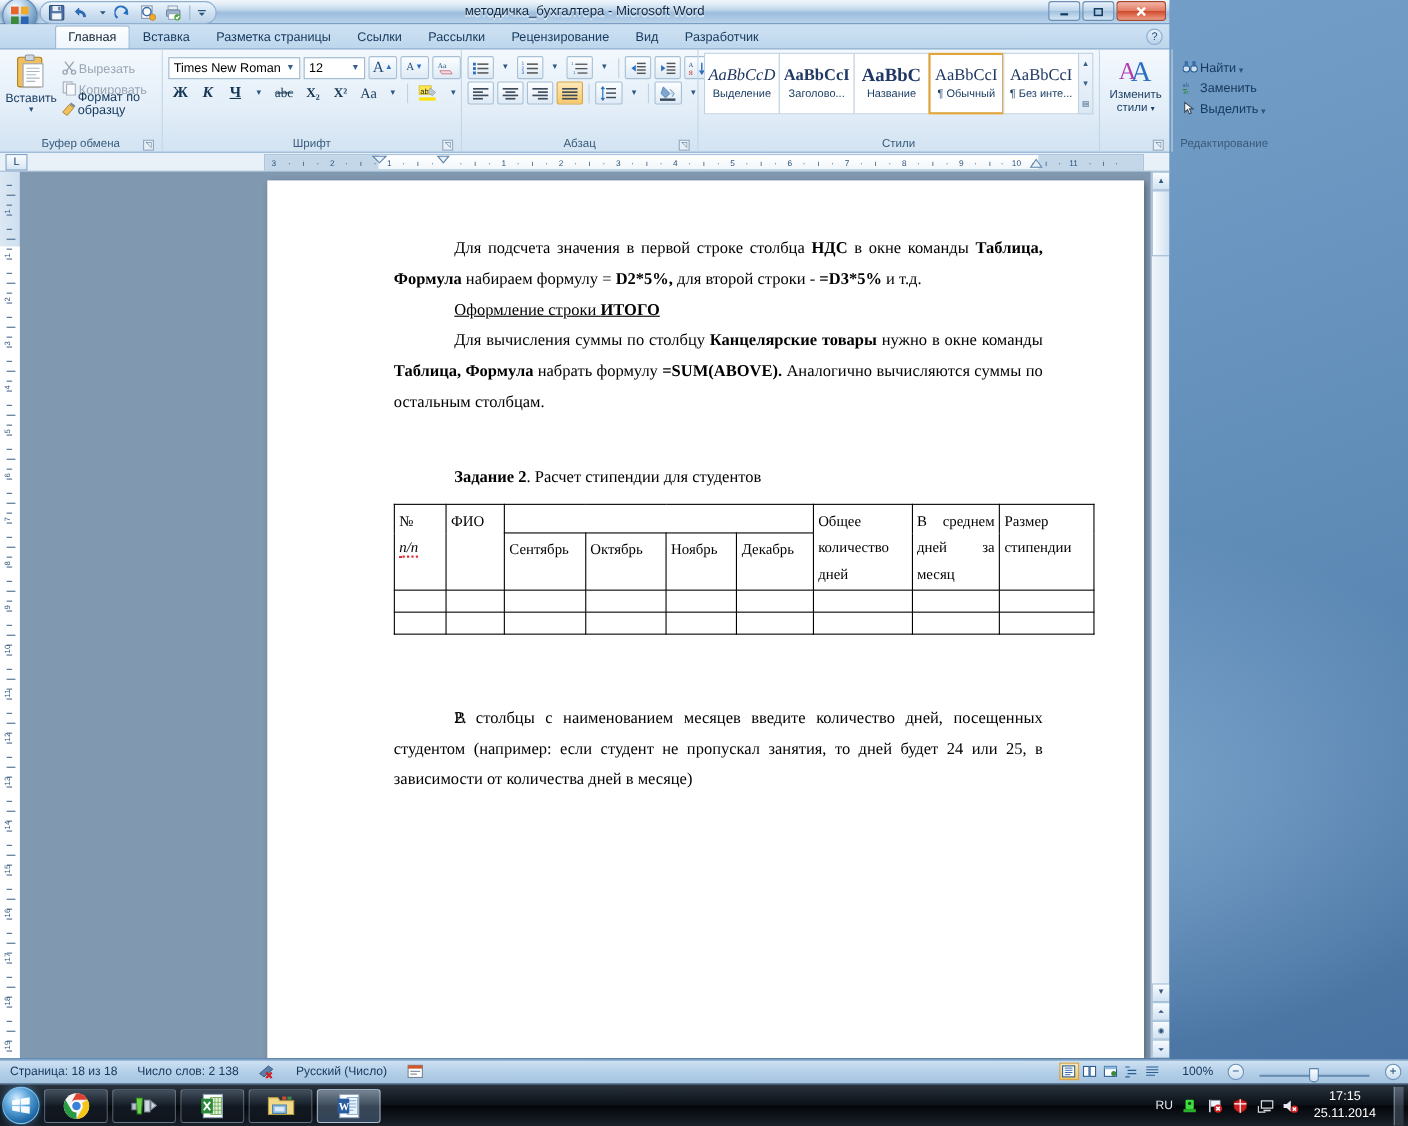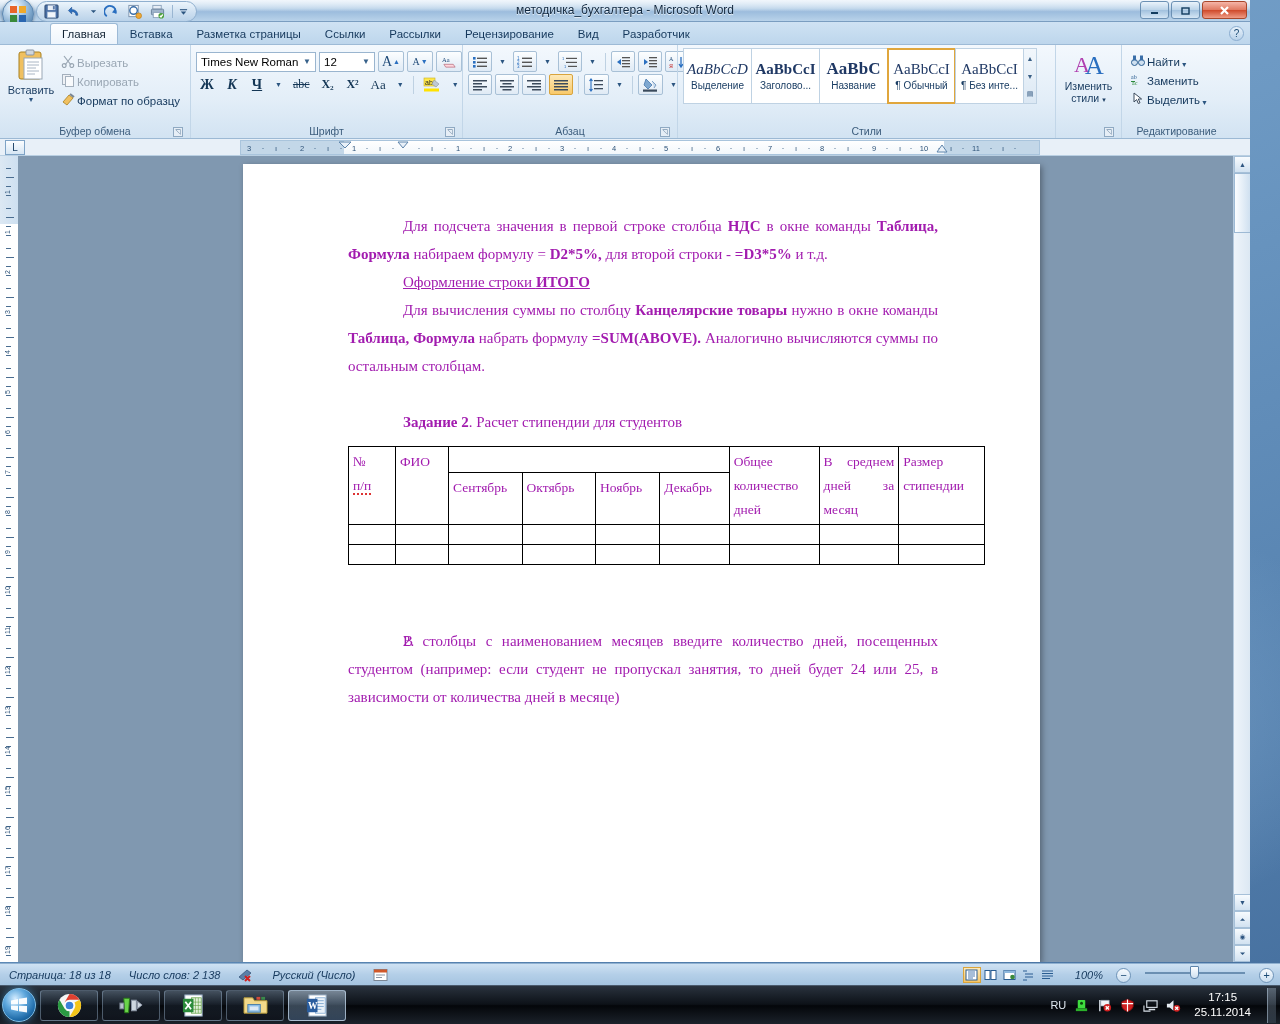--- a/index.html
+++ b/index.html
@@ -19,21 +19,21 @@
       radial-gradient(ellipse 700px 400px at 75% 70%, #7ea6cc 0%, rgba(126,166,204,0) 60%),
       linear-gradient(160deg, #7fa8cd 0%, #6e9ac4 35%, #5a86b3 70%, #456f9e 100%);
   }
   .desktop::after{
     content:""; position:absolute; left:0; top:120px; width:100%; height:560px;
     background: radial-gradient(ellipse 640px 300px at 18% 40%, rgba(255,255,255,.28), rgba(255,255,255,0) 62%);
   }
 
   
   .window {
-    position:absolute; left:0; top:0; width:1250px; height:985px;
+    position:absolute; left:0; top:0; width:1063px; height:985px;
   }
 
   
   .titlebar{
     position:relative; height:22px;
     background: linear-gradient(180deg,#d6e6f5 0%, #b6d0e8 40%, #9cbcdd 55%, #b9d3ea 100%);
     border-bottom:1px solid #7a9dc0;
   }
   .titlebar .glass{
     position:absolute; left:0; top:0; width:100%; height:22px;
@@ -179,45 +179,45 @@
   .vruler .seg{ position:absolute; left:0; width:18px; background:#fff; }
   .vrk{ position:absolute; left:6px; width:7px; height:1px; background:#4a6d90; }
   .vrn{ position:absolute; left:4px; font-size:7px; color:#2d5278;
         transform:rotate(-90deg); transform-origin:left top; }
 
   .page{
     position:absolute; left:243px; top:8px; width:797px; height:798px;
     background:#fff; box-shadow:2px 2px 6px rgba(0,0,0,.35);
   }
   .doc{
-    position:absolute; left:105px; top:48px; width:590px;
-    font-family:"Liberation Serif", serif; font-size:15px; color:#a21caf;
+    position:absolute; left:115px; top:48px; width:590px;
+    font-family:"Liberation Serif", serif; font-size:15px; color:#000000;
   }
   .p{ text-align:justify; line-height:28px; margin:0; }
   .p.ind{ text-indent:55px; }
   .u{ text-decoration:underline; }
 
   table.doctbl{ border-collapse:collapse; width:637px; margin-left:0; margin-top:10px; font-size:13.5px; }
   table.doctbl td{ border:1px solid #000; vertical-align:top; padding:3px 4px 2px 4px; line-height:24px; }
-  .spell{ border-bottom:2px dotted #d33; }
+  .spell{ border-bottom:2px dotted #d33;font-style:italic; }
 
   
   .vsb{ position:absolute; right:0; top:0; width:17px; height:100%;
         background:linear-gradient(90deg,#eef4fa,#dce8f3); border-left:1px solid #b5cade; }
   .vsb .sbtn{ width:17px; height:17px; background:linear-gradient(180deg,#f7fbfe,#d2e2f1);
         border:1px solid #a6c0d8; font-size:7px; color:#2f5681; display:flex; align-items:center; justify-content:center; }
   .vsb .thumb{ position:absolute; left:0; top:17px; width:17px; height:60px;
         background:linear-gradient(90deg,#fbfdff,#cfe0f0); border:1px solid #9db9d4; }
 
   
   .statusbar{
     position:absolute; left:0; bottom:0; width:1280px; height:22px;
     background: linear-gradient(180deg,#cfe2f3 0%, #b4cfe8 50%, #a5c4e0 100%);
-    border-top:1px solid #8fb0d0; display:flex; align-items:flex-start;
-    font-size:11px; color:#15385c;font-style:italic;
+    border-top:1px solid #8fb0d0; display:flex; align-items:flex-end;
+    font-size:11px; color:#15385c;
   }
   .sb-item{ padding:0 9px; height:22px; display:flex; align-items:center; gap:5px; }
   .sb-spacer{ flex:1; }
   .viewbtn{ width:18px; height:16px; display:flex; align-items:center; justify-content:center;
             border:1px solid transparent; font-size:10px; }
   .viewbtn.active{ border:1px solid #d9a43c; background:linear-gradient(180deg,#fde9b9,#f6c564); }
   .zoomslider{ position:relative; width:120px; height:16px; display:flex; align-items:center; }
   .zoomslider .track{ position:absolute; left:10px; right:10px; top:8px; height:2px; background:#6b8fb2; }
   .zoomslider .knob{ position:absolute; left:55px; top:2px; width:9px; height:13px;
       background:linear-gradient(180deg,#fbfdff,#cfe0f0); border:1px solid #5d84ab; border-radius:1px 1px 4px 4px; }
@@ -937,21 +937,21 @@
           </p>
 
           <p class="p ind">
             <span class="u"><span>Оформление строки </span><b>ИТОГО</b></span>
           </p>
 
           <p class="p ind">
             <span>Для вычисления суммы по столбцу </span><b>Канцелярские товары</b><span> нужно в окне команды </span><b>Таблица, Формула</b><span> набрать формулу </span><b>=SUM(ABOVE).</b><span> Аналогично вычисляются суммы по остальным столбцам.</span>
           </p>
 
-          <p class="p ind" style="margin-top:28px">
+          <p class="p ind" style="margin-top:40px">
             <b>Задание 2</b><span>. Расчет стипендии для студентов</span>
           </p>
 
           <table class="doctbl">
             <tbody>
                 <tr>
               <td rowspan="2" style="width:46px">
                 <span>№</span><br>
                 <span class="spell">п/п</span>
               </td>

